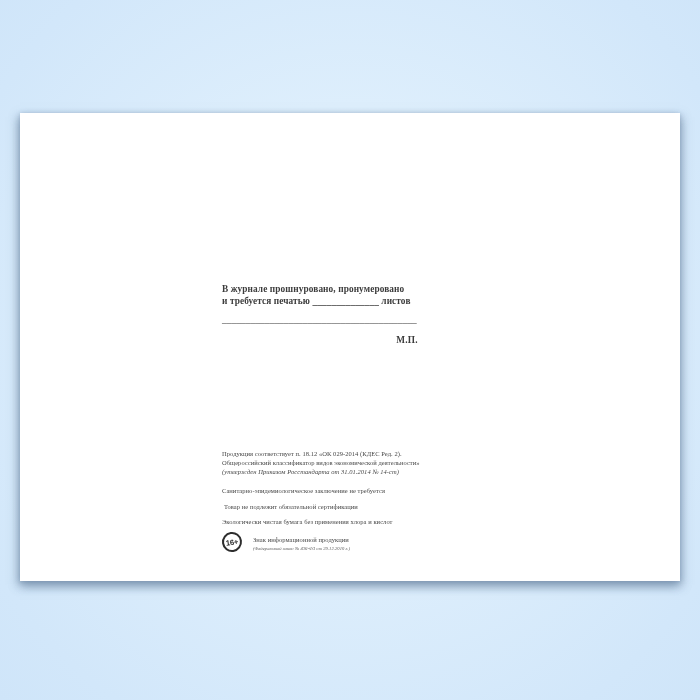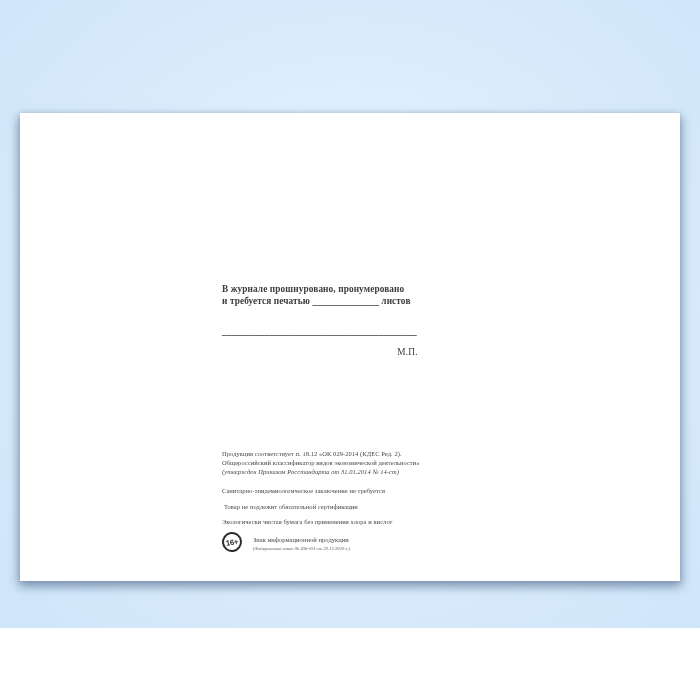--- a/index.html
+++ b/index.html
@@ -6,21 +6,21 @@
     margin: 0;
     padding: 0;
     width: 700px;
     height: 700px;
     overflow: hidden;
     font-family: "Liberation Serif", serif;
   }
   .stage {
     position: relative;
     width: 700px;
-    height: 628px;
+    height: 700px;
     background: radial-gradient(ellipse at 50% 48%, #eaf4fe 0%, #ddeefc 45%, #d2e7fa 85%, #cfe5f9 100%);
   }
   .page {
     position: absolute;
     left: 20px;
     top: 113px;
     width: 660px;
     height: 468px;
     background: #ffffff;
     box-shadow:
@@ -36,26 +36,26 @@
     top: 170px;
     width: 212px;
     color: #3c3c3c;
     font-size: 9.3px;
     font-weight: bold;
     line-height: 12px;
     white-space: nowrap;
     letter-spacing: 0.1px;
   }
   .stamp-block .sig-line {
-    margin-top: 18px;
-    font-weight: bold;
+    margin-top: 6px;
+    font-weight: normal;
   }
   .stamp-block .mp {
     margin-top: 9px;
-    font-weight: normal;
+    font-weight: bold;
     text-align: right;
     padding-right: 16px;
     letter-spacing: 0.3px;
   }
   
   .info-block {
     position: absolute;
     left: 202px;
     top: 336px;
     color: #474747;

